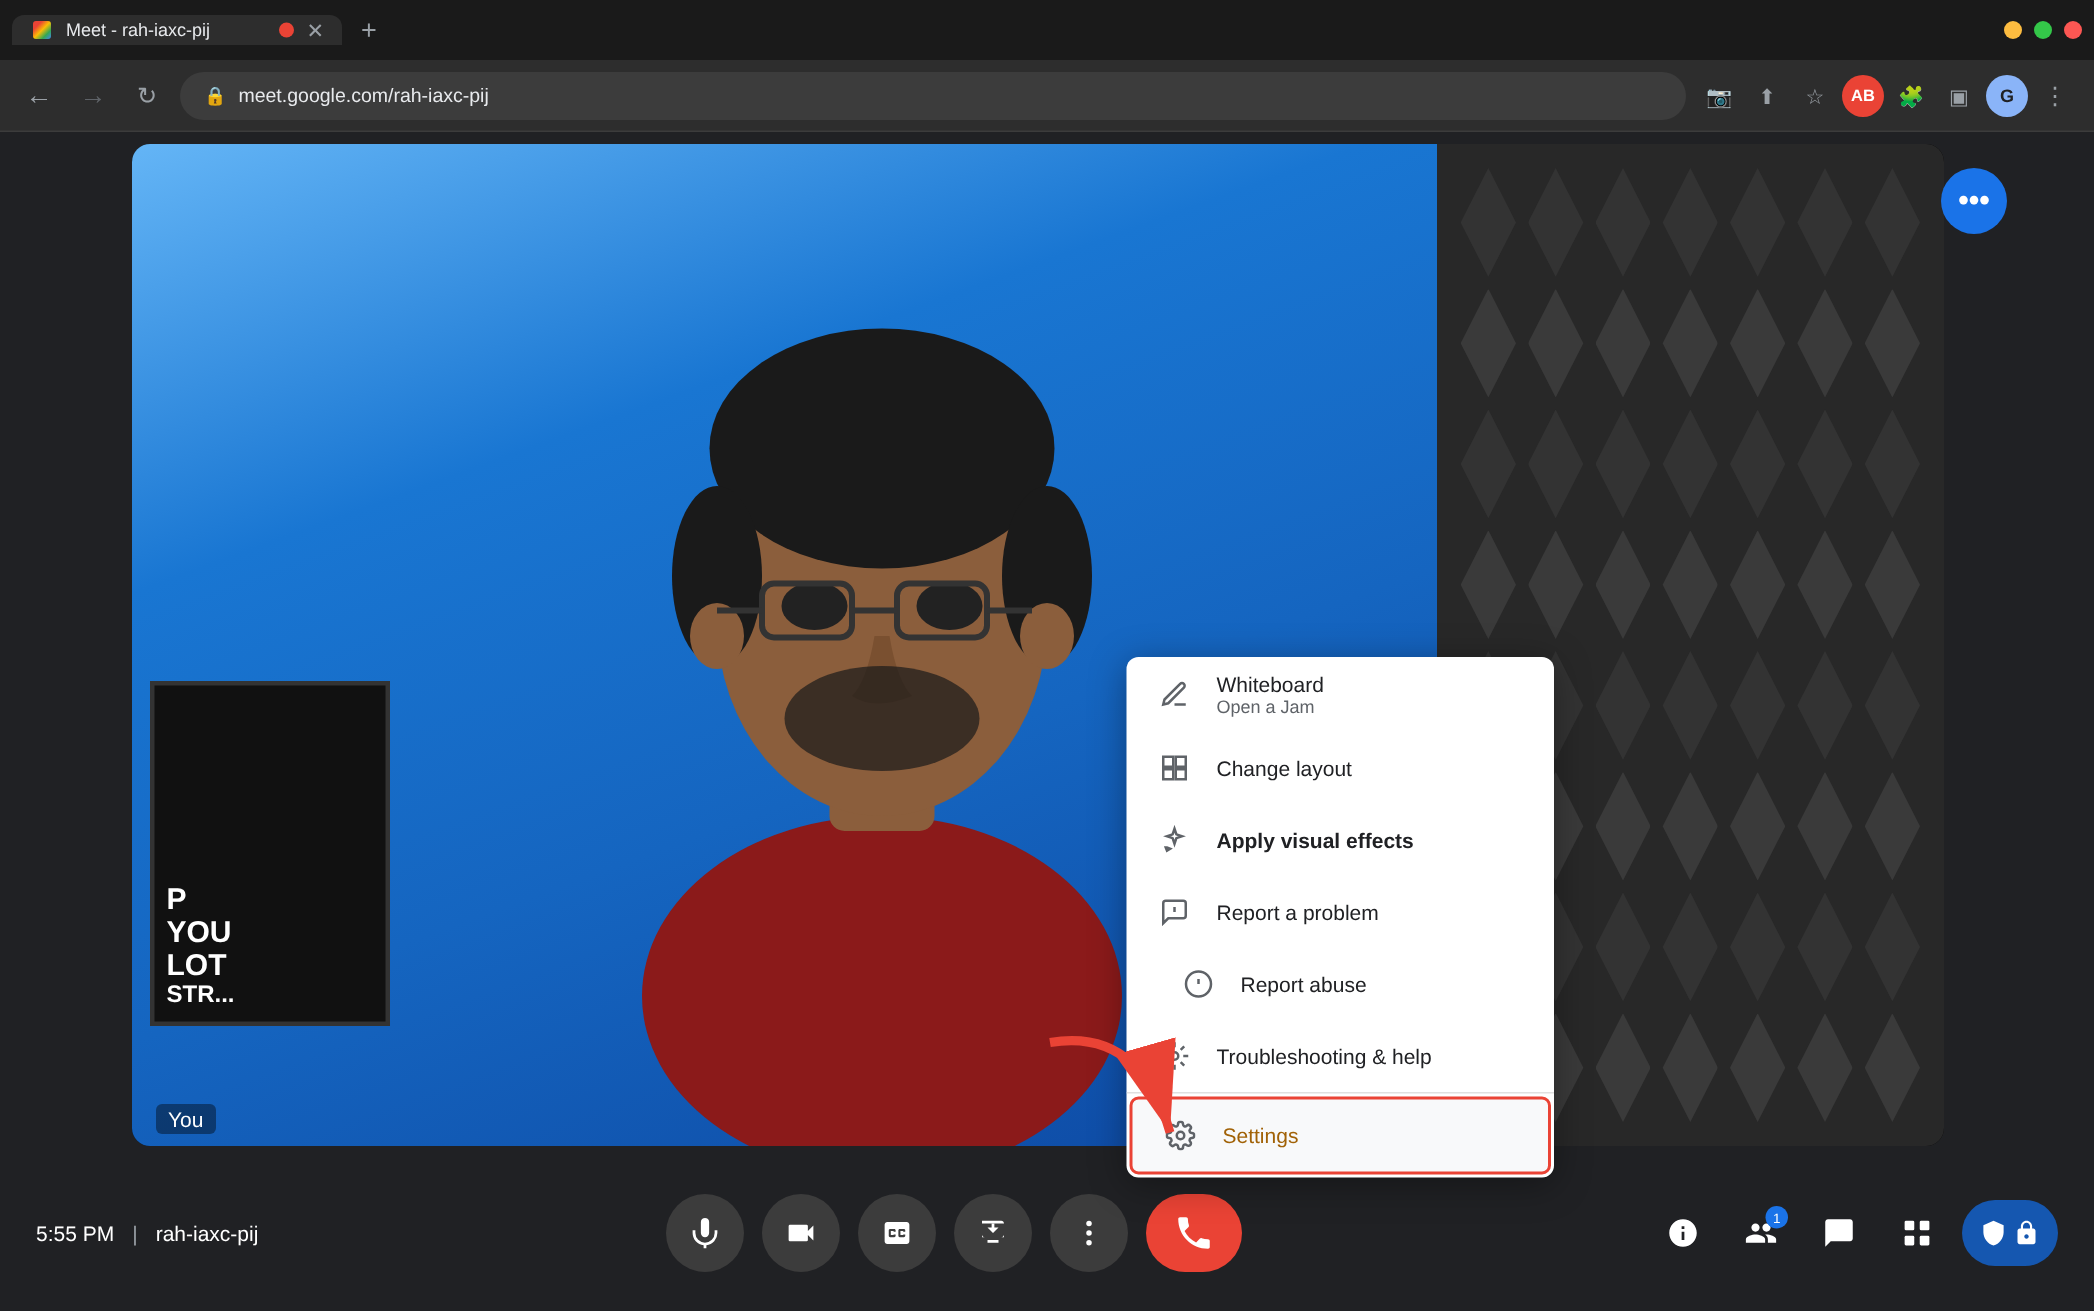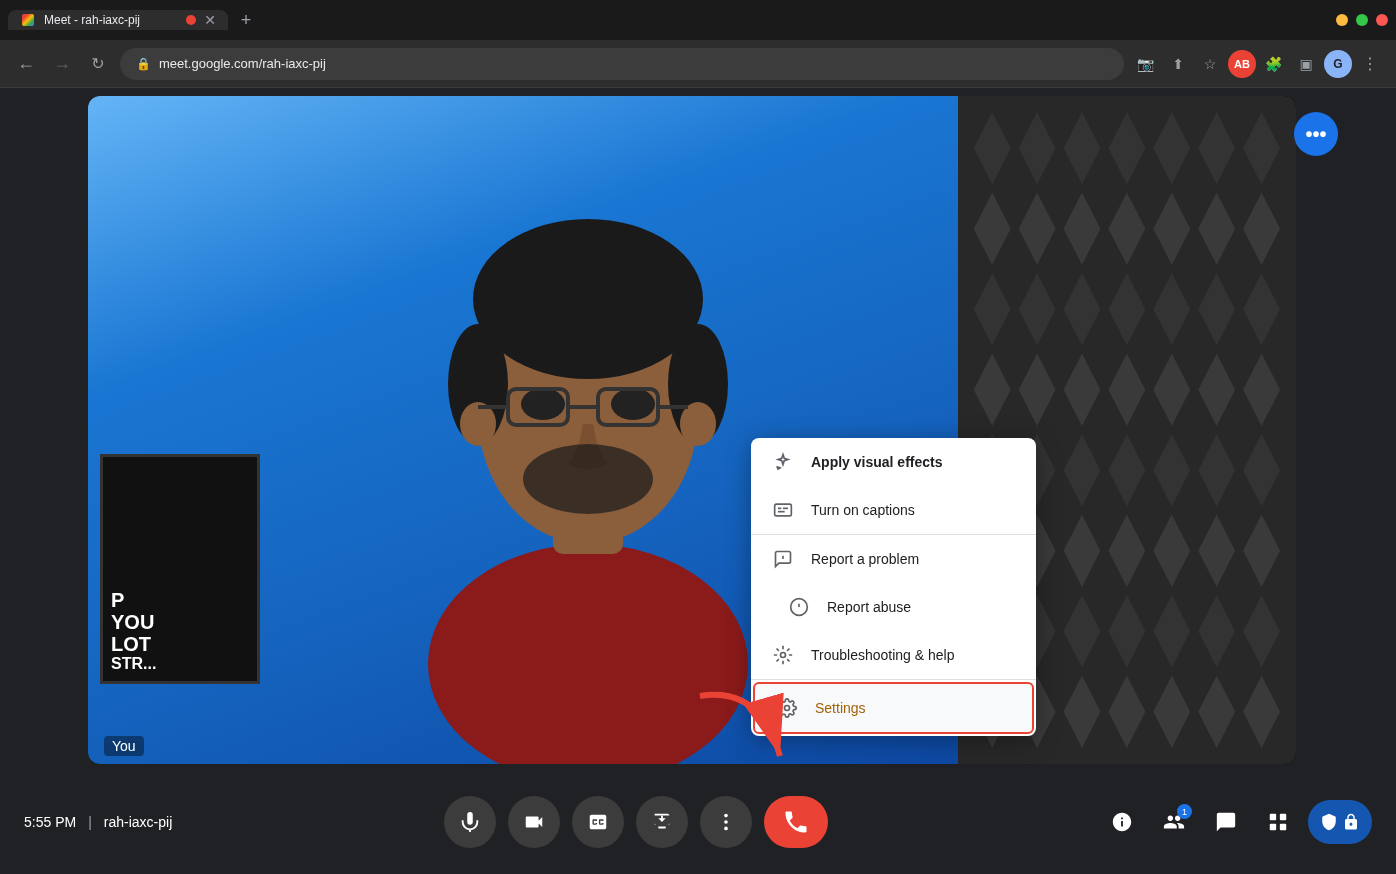--- a/index.html
+++ b/index.html
@@ -164,44 +164,55 @@
       <div style="position:absolute;bottom:8px;left:16px;color:#fff;font-size:14px;background:rgba(0,0,0,0.4);padding:2px 8px;border-radius:4px;">You</div>
     </div>
   </div>
 
   <div style="position:absolute;top:24px;right:58px;width:44px;height:44px;border-radius:50%;background:#1a73e8;display:flex;align-items:center;justify-content:center;cursor:pointer;z-index:50;">
     <span style="color:#fff;font-size:20px;font-weight:bold;">•••</span>
   </div>
 
   <div style="position:absolute;right:360px;top:350px;width:285px;background:#fff;border-radius:8px;box-shadow:0 4px 24px rgba(0,0,0,0.35);overflow:hidden;z-index:200;">
 
-
+    <div style="display:flex;align-items:center;padding:10px 20px;gap:16px;cursor:pointer;">
+      <div style="width:24px;height:24px;display:flex;align-items:center;justify-content:center;color:#5f6368;font-size:18px;">
+        <svg width="20" height="20" viewBox="0 0 24 24" fill="none" stroke="#5f6368" stroke-width="2">
+            <path d="M12 20h9M16.5 3.5a2.121 2.121 0 013 3L7 19l-4 1 1-4L16.5 3.5z"></path>
+          </svg>
+      </div>
+      <div style="display:flex;flex-direction:column;">
+        <span style="font-size:14px;color:#202124;">Whiteboard</span>
+        <span style="font-size:12px;color:#5f6368;">Open a Jam</span>
+      </div>
+    </div>
+
+    <div style="display:flex;align-items:center;padding:12px 20px;gap:16px;cursor:pointer;">
+      <div style="width:24px;height:24px;display:flex;align-items:center;justify-content:center;">
+        <svg width="20" height="20" viewBox="0 0 24 24" fill="none" stroke="#5f6368" stroke-width="2">
+            <rect x="3" y="3" width="8" height="8"></rect>
+            <rect x="13" y="3" width="8" height="8"></rect>
+            <rect x="3" y="13" width="8" height="8"></rect>
+            <rect x="13" y="13" width="8" height="8"></rect>
+          </svg>
+      </div>
+      <span style="font-size:14px;color:#202124;">Change layout</span>
+    </div>
 
 
     <div style="display:flex;align-items:center;padding:12px 20px;gap:16px;cursor:pointer;">
       <div style="width:24px;height:24px;display:flex;align-items:center;justify-content:center;color:#5f6368;font-size:18px;">
         <svg width="20" height="20" viewBox="0 0 24 24" fill="none" stroke="#5f6368" stroke-width="2">
             <path d="M12 3l1.5 4.5L18 9l-4.5 1.5L12 15l-1.5-4.5L6 9l4.5-1.5z"></path>
             <path d="M5 18l1 2.5L8.5 19l-2.5-1z" fill="#5f6368"></path>
           </svg>
       </div>
       <span style="font-size:14px;color:#202124;font-weight:bold;">Apply visual effects</span>
     </div>
 
-    <div style="display:flex;align-items:center;padding:12px 20px;gap:16px;cursor:pointer;border-bottom:1px solid #e0e0e0;">
-      <div style="width:24px;height:24px;display:flex;align-items:center;justify-content:center;">
-        <svg width="20" height="20" viewBox="0 0 24 24" fill="none" stroke="#5f6368" stroke-width="2">
-            <rect x="2" y="5" width="20" height="14" rx="2"></rect>
-            <line x1="6" y1="10" x2="10" y2="10"></line>
-            <line x1="12" y1="10" x2="18" y2="10"></line>
-            <line x1="6" y1="14" x2="14" y2="14"></line>
-          </svg>
-      </div>
-      <span style="font-size:14px;color:#202124;">Turn on captions</span>
-    </div>
 
     <div style="display:flex;align-items:center;padding:12px 20px;gap:16px;cursor:pointer;">
       <div style="width:24px;height:24px;display:flex;align-items:center;justify-content:center;">
         <svg width="20" height="20" viewBox="0 0 24 24" fill="none" stroke="#5f6368" stroke-width="2">
             <path d="M21 15a2 2 0 01-2 2H7l-4 4V5a2 2 0 012-2h14a2 2 0 012 2z"></path>
             <line x1="12" y1="8" x2="12" y2="12"></line>
             <line x1="12" y1="16" x2="12.01" y2="16" stroke-width="3"></line>
           </svg>
       </div>
       <span style="font-size:14px;color:#202124;">Report a problem</span>

